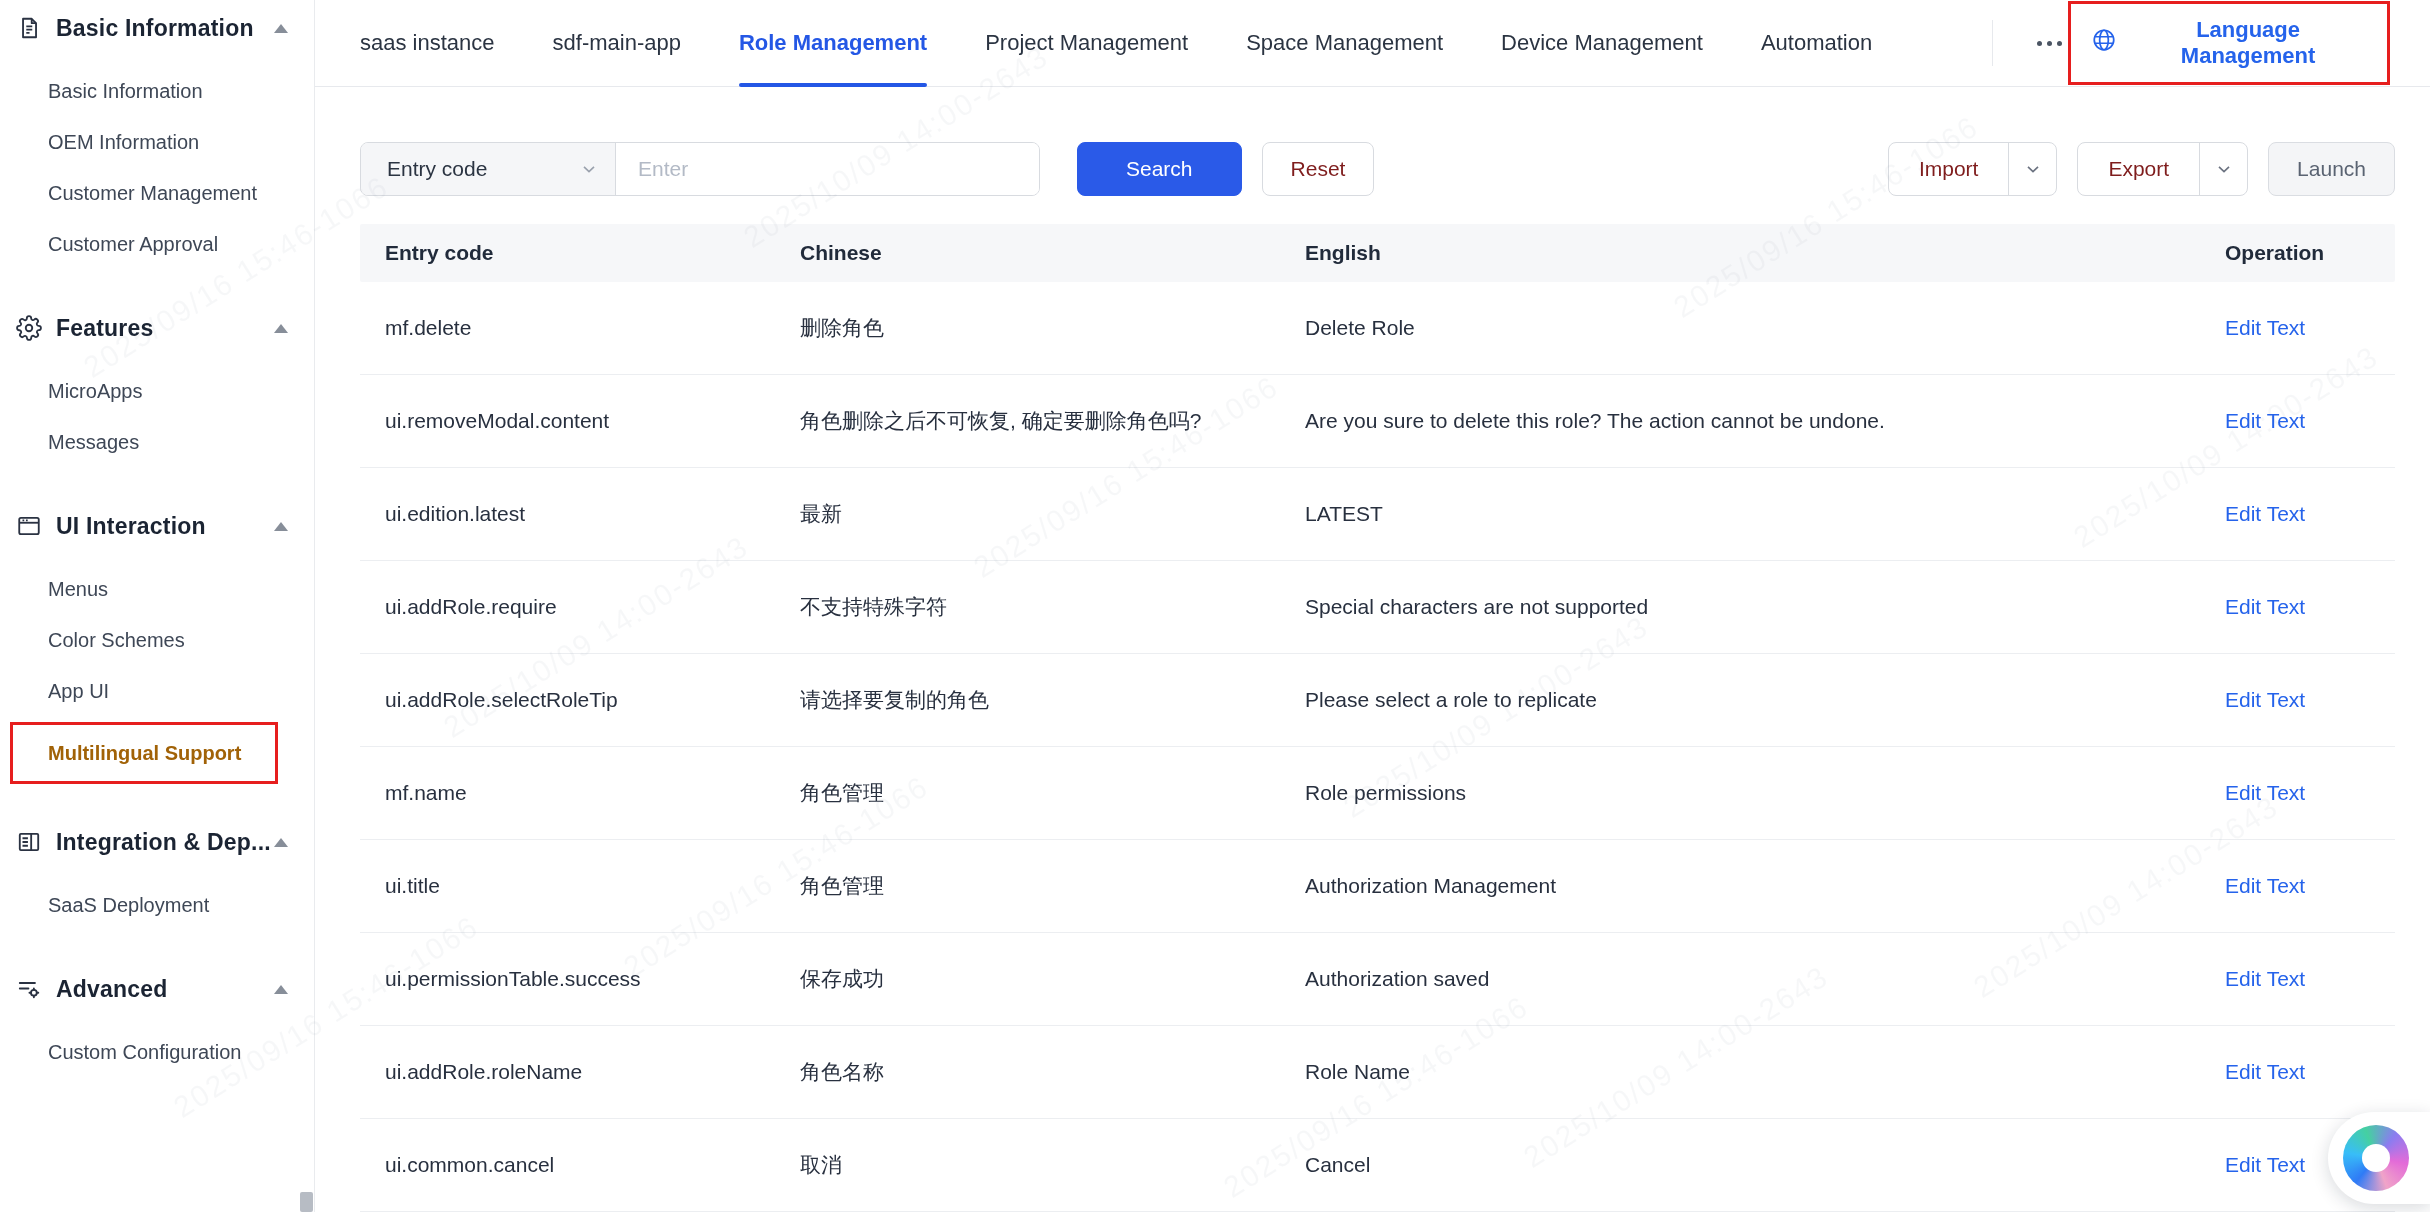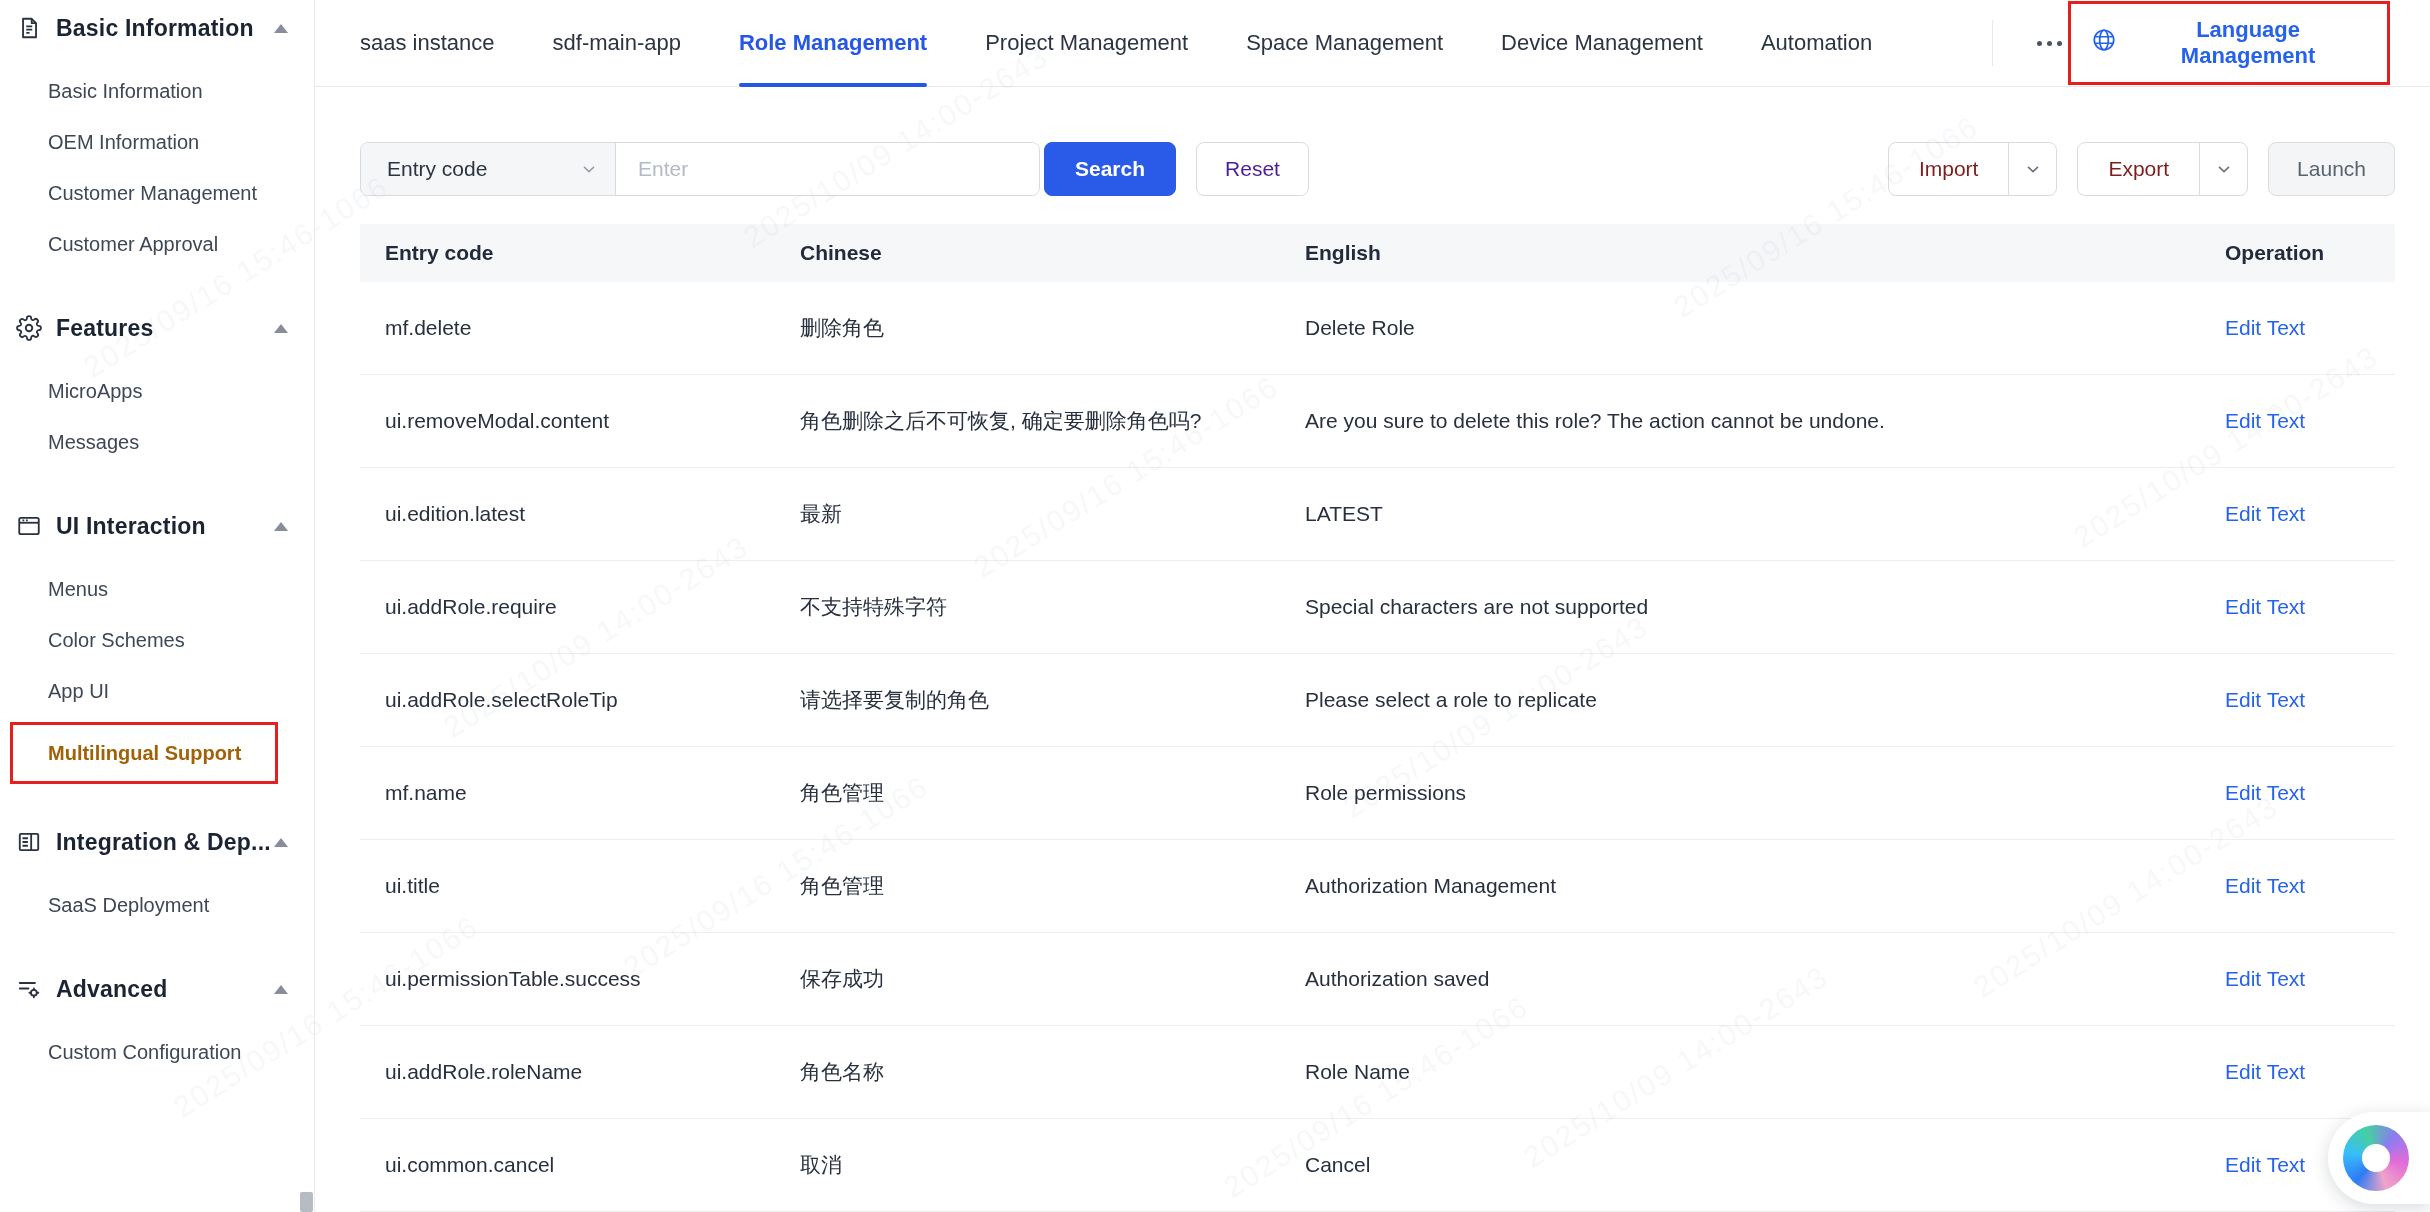--- a/index.html
+++ b/index.html
@@ -77,23 +77,23 @@
   .field-select {
     display: flex; align-items: center; justify-content: space-between; gap: 14px;
     padding: 0 16px 0 26px; background: #f5f6f8; border: none; border-right: 1px solid #d8dbe0;
     font-size: 21px; color: #2b3442; width: 255px; cursor: pointer; font-family: inherit;
   }
   .chev svg { width: 20px; height: 20px; display: block; }
   .search-input { flex: 1; border: none; outline: none; padding: 0 22px; font-size: 21px; color: #2b3442; font-family: inherit; min-width: 0; }
   .search-input::placeholder { color: #b3bac6; }
   .btn {
     height: 54px; border-radius: 8px; border: 1px solid #d8dbe0; background: #fff;
-    font-size: 21px; color: #4c1d95; padding: 0 28px; cursor: pointer; font-family: inherit; white-space: nowrap;
-  }
-  .btn-primary { background: #2a5ae8; border-color: #2a5ae8; color: #fff; font-weight: 700; margin-left: 4px; padding: 0 30px; }
+    font-size: 21px; color: #7f1d1d; padding: 0 28px; cursor: pointer; font-family: inherit; white-space: nowrap;
+  }
+  .btn-primary { background: #2a5ae8; border-color: #2a5ae8; color: #fff; font-weight: 400; margin-left: 37px; padding: 0 48px; }
   .btn-reset { margin-left: 20px; }
   .toolbar .spacer { flex: 1; }
   .split-btn { display: flex; height: 54px; border: 1px solid #d8dbe0; border-radius: 8px; overflow: hidden; margin-left: 20px; background: #fff; }
   .split-main { padding: 0 30px; font-size: 21px; border: none; background: none; cursor: pointer; color: #7f1d1d; font-family: inherit; text-align: center; }
   .split-caret { width: 48px; border: none; border-left: 1px solid #d8dbe0; background: none; display: flex; align-items: center; justify-content: center; cursor: pointer; }
   .btn-muted { background: #f4f5f7; color: #5a6372; border-color: #dadde2; margin-left: 20px; }
 
   
   .table { margin: 28px 35px 0 45px; }
   .thead, .trow { display: grid; grid-template-columns: 440px 505px 1fr 170px; align-items: center; }

